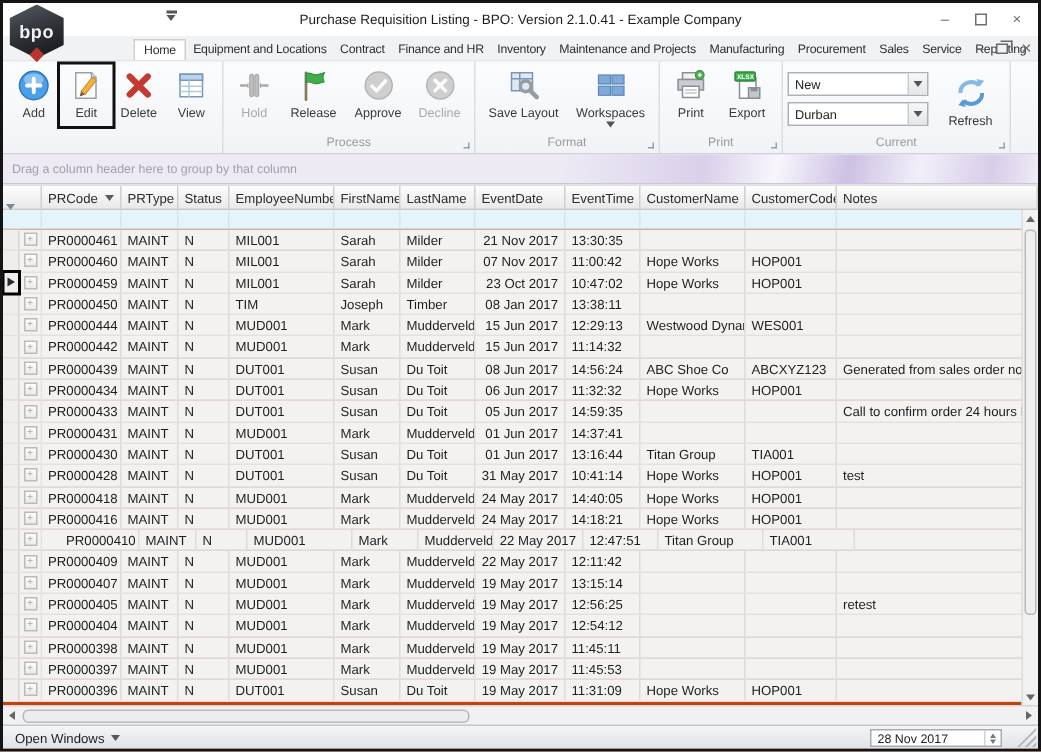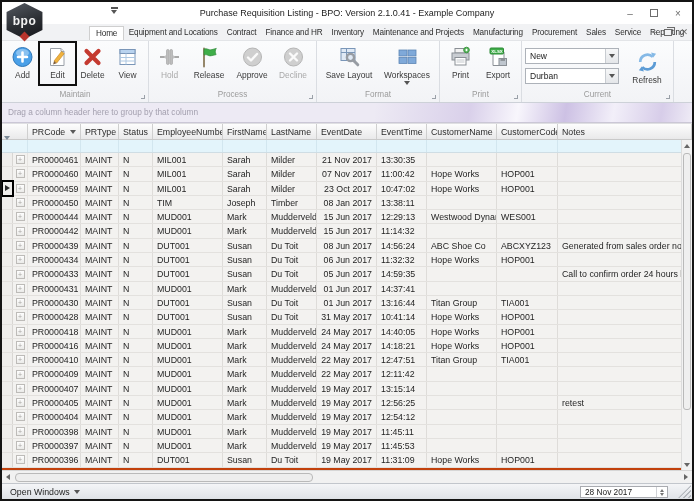--- a/index.html
+++ b/index.html
@@ -181,21 +181,20 @@
         </div>
         <div class="rbtn">
           <svg viewBox="0 0 24 24">
               <rect x="4.5" y="4.5" width="15" height="15" fill="#fff" stroke="#7a96b8"></rect>
               <rect x="4.5" y="4.5" width="15" height="4" fill="#b9d3ef" stroke="#7a96b8"></rect>
               <path d="M4.5 12.5h15M10.5 8.5v11M4.5 16h15" stroke="#aec8e2"></path>
             </svg>
           <span class="blabel">View</span>
         </div>
       </div>
-      <div class="rlabel"><span>Maintain</span><span class="corner"></span></div>
     </div>
 
     <div class="rgroup">
       <div class="rbtns">
         <div class="rbtn disabled">
           <svg viewBox="0 0 24 24">
               <path d="M2.5 12h4M17.5 12h4" stroke="#a8a8a8" stroke-width="1.8"></path>
               <path d="M6 12l2.2-1.8v3.6z" fill="#a8a8a8"></path>
               <path d="M18 12l-2.2-1.8v3.6z" fill="#a8a8a8"></path>
               <rect x="9" y="4.5" width="2.6" height="15" rx="1.2" fill="#bdbdbd" stroke="#9e9e9e" stroke-width=".6"></rect>
@@ -546,20 +545,21 @@
           <div class="cell" style="width: 53px;">PR0000428</div>
           <div class="cell" style="width: 38px;">MAINT</div>
           <div class="cell" style="width: 34px;">N</div>
           <div class="cell" style="width: 70px;">DUT001</div>
           <div class="cell" style="width: 44px;">Susan</div>
           <div class="cell" style="width: 50px;">Du Toit</div>
           <div class="cell r" style="width: 60px;">31 May 2017</div>
           <div class="cell" style="width: 50px;">10:41:14</div>
           <div class="cell" style="width: 70px;">Hope Works</div>
           <div class="cell" style="width: 61px;">HOP001</div>
+          <div class="cell" style="flex: 1 1 0%;">test</div>
         </div>
         <div class="grow">
           <div class="indcell"></div>
           <div class="expcell">
             <span class="xbox">+</span>
           </div>
           <div class="cell" style="width: 53px;">PR0000418</div>
           <div class="cell" style="width: 38px;">MAINT</div>
           <div class="cell" style="width: 34px;">N</div>
           <div class="cell" style="width: 70px;">MUD001</div>
@@ -586,21 +586,21 @@
           <div class="cell" style="width: 50px;">14:18:21</div>
           <div class="cell" style="width: 70px;">Hope Works</div>
           <div class="cell" style="width: 61px;">HOP001</div>
           <div class="cell" style="flex: 1 1 0%;"></div>
         </div>
         <div class="grow">
           <div class="indcell"></div>
           <div class="expcell">
             <span class="xbox">+</span>
           </div>
-          <div class="cell" style="width: 53px;">PR0000410</div>
+          <div class="cell" style="width: 53px; margin-left: 12px;">PR0000410</div>
           <div class="cell" style="width: 38px;">MAINT</div>
           <div class="cell" style="width: 34px;">N</div>
           <div class="cell" style="width: 70px;">MUD001</div>
           <div class="cell" style="width: 44px;">Mark</div>
           <div class="cell" style="width: 50px;">Mudderveld</div>
           <div class="cell r" style="width: 60px;">22 May 2017</div>
           <div class="cell" style="width: 50px;">12:47:51</div>
           <div class="cell" style="width: 70px;">Titan Group</div>
           <div class="cell" style="width: 61px;">TIA001</div>
           <div class="cell" style="flex: 1 1 0%;"></div>

